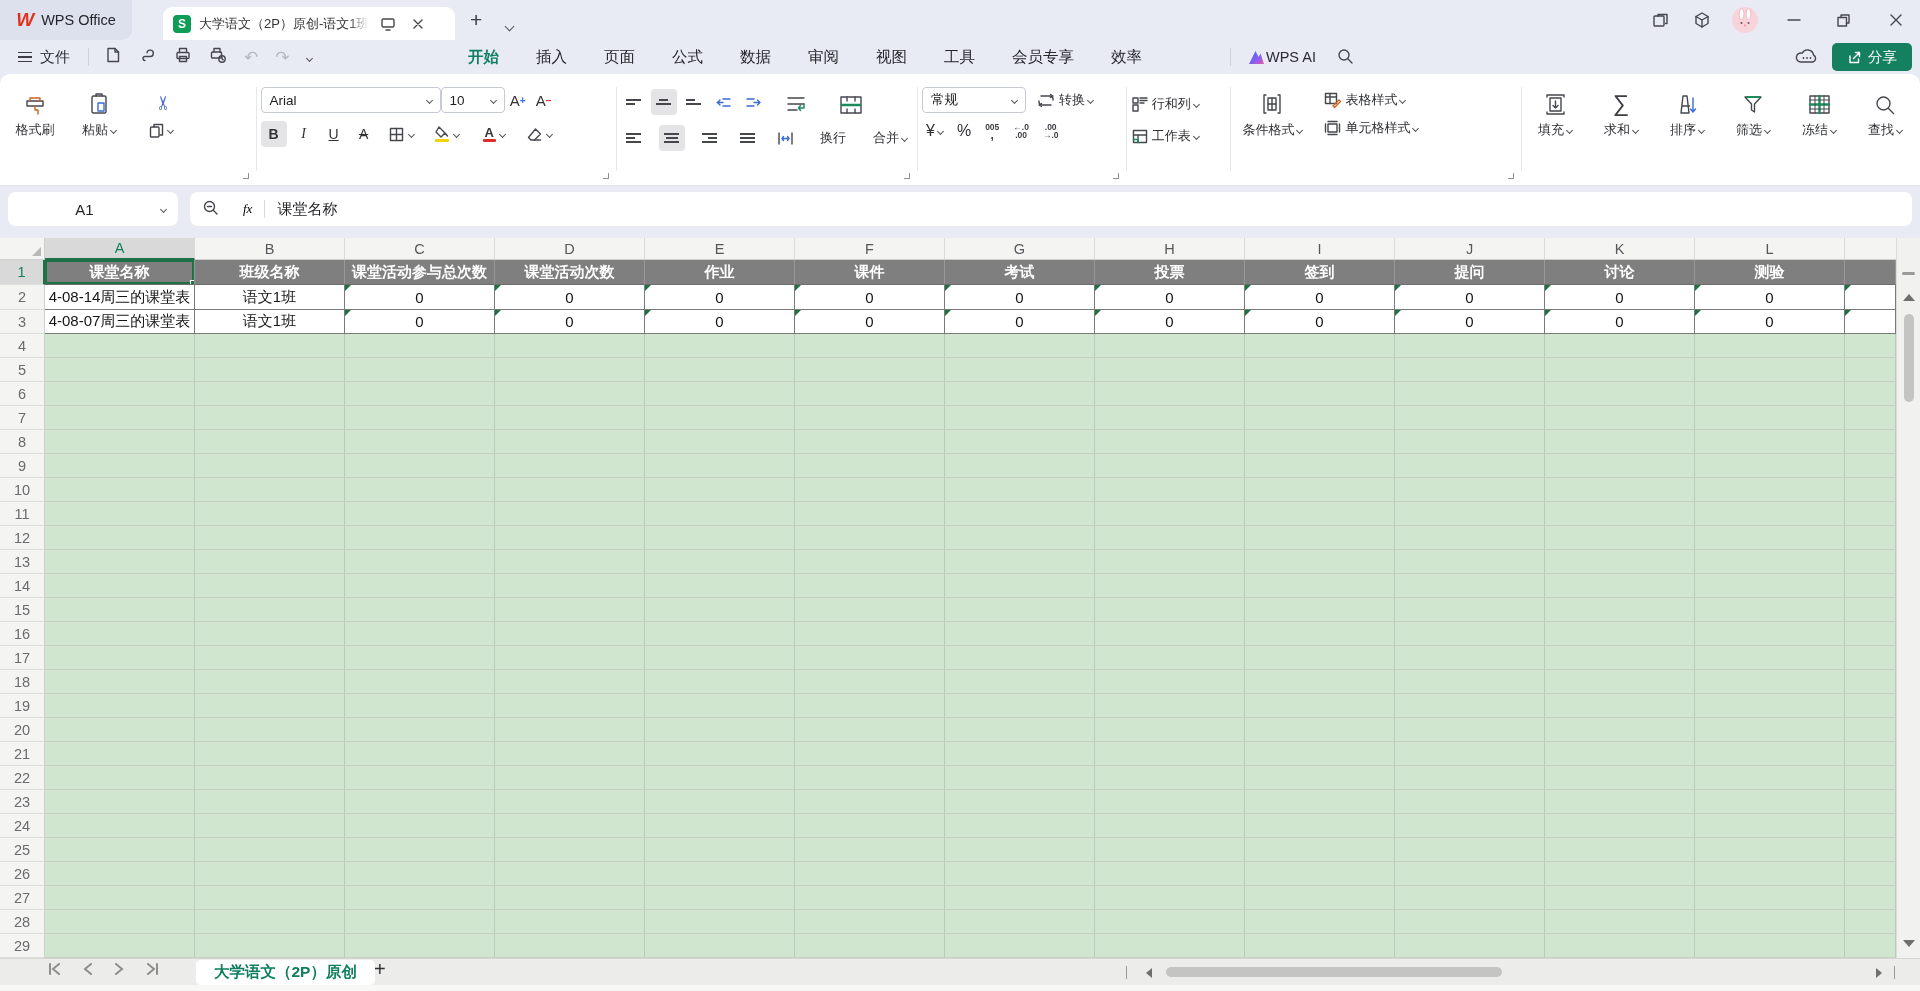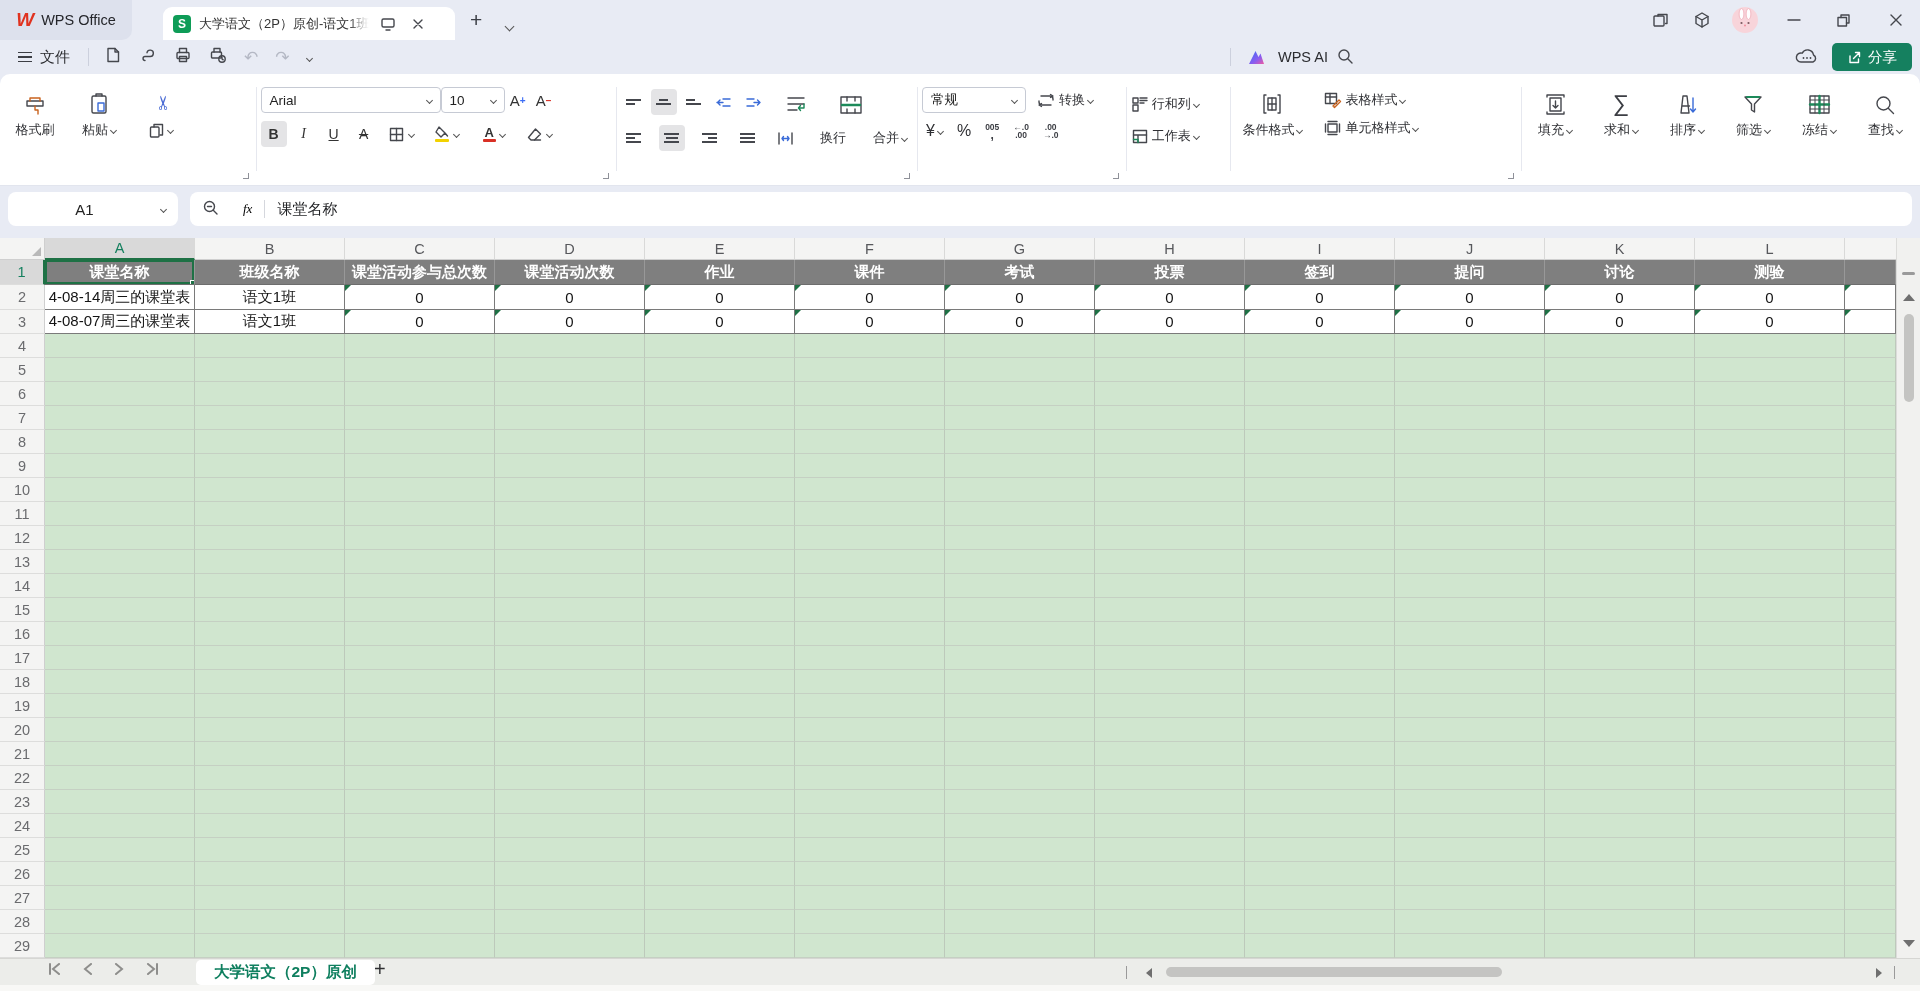--- a/index.html
+++ b/index.html
@@ -26,21 +26,21 @@
   .menurow{position:absolute;left:0;top:40px;width:1920px;height:34px;}
   .filebtn{position:absolute;left:18px;top:4px;display:flex;align-items:center;gap:8px;font-size:15px;color:#2b2c30;height:26px;}
   .hamb{display:inline-block;width:14px;}
   .hamb i{display:block;height:1.6px;background:#3c3e44;margin:3px 0;}
   .vdiv{position:absolute;top:8px;width:1px;height:18px;background:#ccd0dd;}
   .qat{position:absolute;left:104px;top:4px;display:flex;align-items:center;gap:17px;height:26px;}
   .undo-redo{font-size:17px;color:#b4b8c4;}
   .menutabs{position:absolute;left:468px;top:3px;display:flex;align-items:center;gap:37px;height:28px;}
   .mtab{font-size:15.5px;color:#26272b;white-space:nowrap;}
   .mtab.active{color:#0f7f5f;font-weight:bold;}
-  .wpsai{position:absolute;left:1248px;top:4px;display:flex;align-items:center;gap:13px;height:26px;font-size:14.5px;color:#2b2c30;}
+  .wpsai{position:absolute;left:1248px;top:4px;display:flex;align-items:center;gap:1px;height:26px;font-size:14.5px;color:#2b2c30;}
   .searchbtn{position:absolute;left:1336px;top:7px;}
   .moremenu{position:absolute;left:1790px;top:4px;width:34px;height:26px;display:flex;align-items:center;justify-content:center;}
   .sharebtn{position:absolute;left:1832px;top:3px;width:80px;height:28px;background:#15805f;border-radius:5px;color:#fff;display:flex;align-items:center;justify-content:center;gap:6px;font-size:14.5px;}
   .sharebtn svg{stroke:#fff;}
 
   
   .ribbon{position:absolute;left:0;top:74px;width:1920px;height:112px;background:#fff;border-radius:10px 10px 0 0;border-bottom:1px solid #e2e5ee;display:flex;padding:0 6px;}
   .rgroup{position:relative;display:flex;flex-direction:column;justify-content:flex-start;padding-top:13px;}
   .gdiv{width:1px;background:#e6e8ef;height:84px;margin:13px 4px 0 4px;flex:0 0 auto;}
   .rrow{display:flex;align-items:center;}
@@ -203,20 +203,32 @@
             <rect x="2.5" y="6" width="10" height="6" rx="1"></rect>
             <path d="M5 6V2.5h6V6"></path>
             <circle cx="13" cy="13" r="3.2"></circle>
             <path d="M13 11.5V13l1.2.8"></path>
           </svg></span>
       <span class="undo-redo">↶</span>
       <span class="undo-redo">↷</span>
       <span class="chev sm" style="margin-top:3px"></span>
     </div>
 
+    <div class="menutabs">
+      <span class="mtab active">开始</span>
+      <span class="mtab">插入</span>
+      <span class="mtab">页面</span>
+      <span class="mtab">公式</span>
+      <span class="mtab">数据</span>
+      <span class="mtab">审阅</span>
+      <span class="mtab">视图</span>
+      <span class="mtab">工具</span>
+      <span class="mtab">会员专享</span>
+      <span class="mtab">效率</span>
+    </div>
 
     <span class="vdiv" style="left:1230px"></span>
     <div class="wpsai">
       <svg width="17" height="15" viewBox="0 0 17 15">
           <defs>
             <linearGradient id="aig" x1="0" y1="0" x2="1" y2="1">
               <stop offset="0" stop-color="#3b6cf5"></stop>
               <stop offset="0.6" stop-color="#8a5cf0"></stop>
               <stop offset="1" stop-color="#ef5aa0"></stop>
             </linearGradient>

